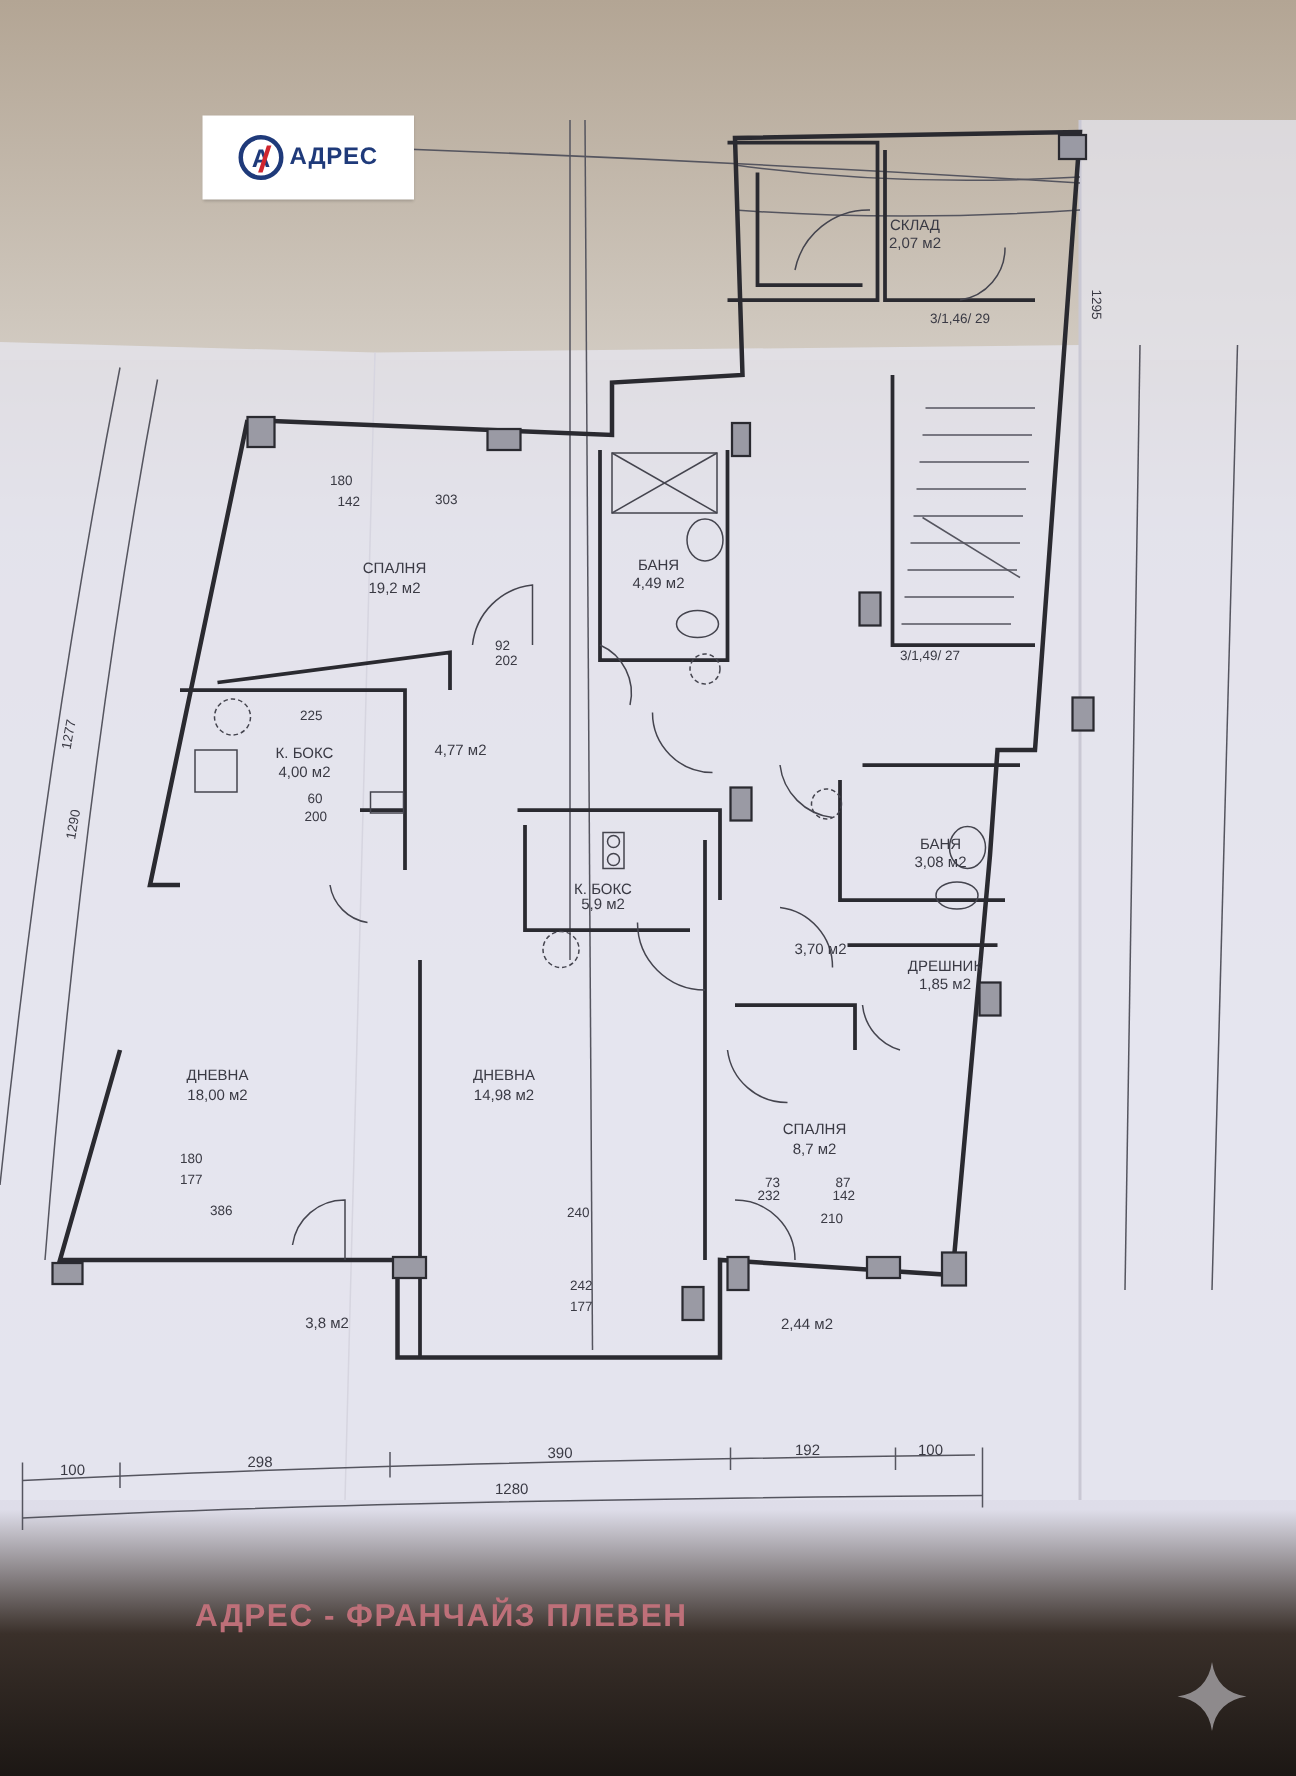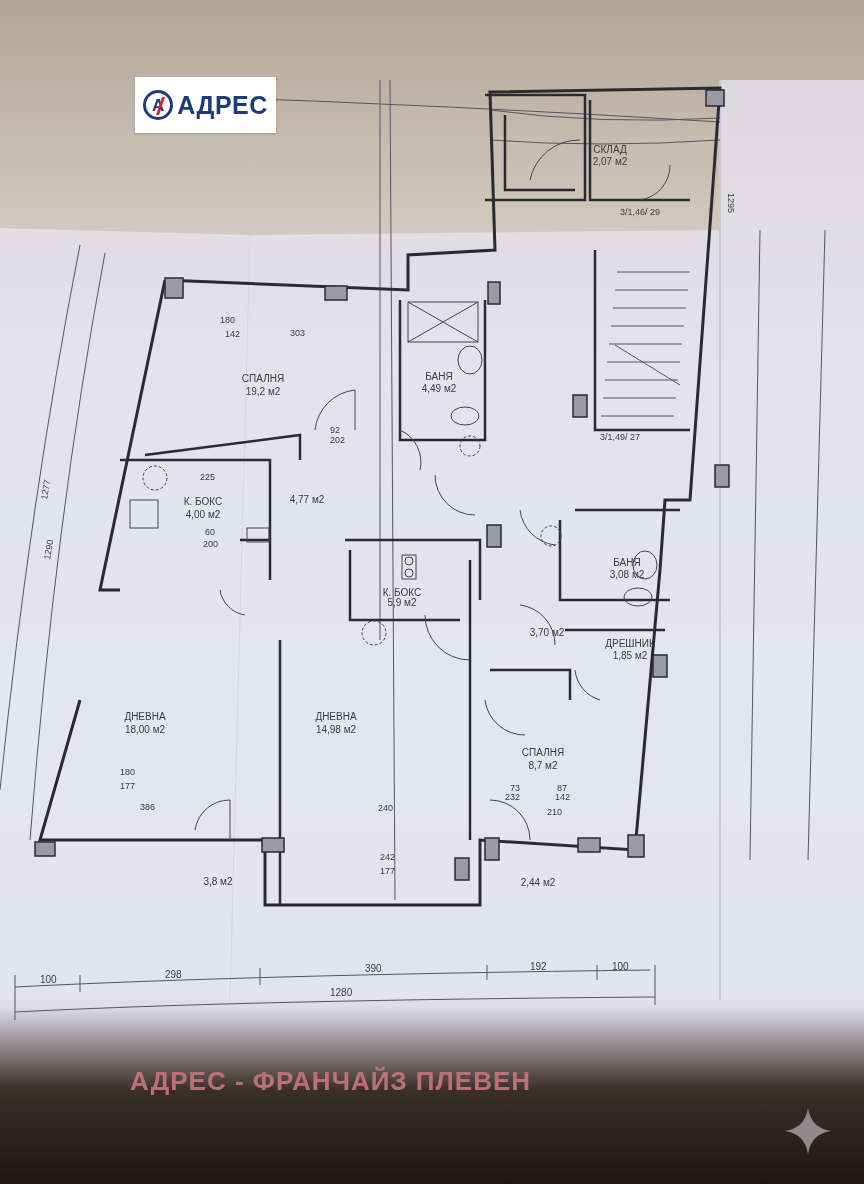--- a/index.html
+++ b/index.html
@@ -10,22 +10,22 @@
   .sheet-top{position:absolute;left:0;top:0;width:864px;height:240px;
     background:linear-gradient(180deg,#b3a594,#d2cbc2);}
   .sheet{position:absolute;left:0;top:80px;width:864px;height:1010px;}
   svg text{font-family:"Liberation Sans",sans-serif;fill:#3a3a44;}
   .logo{position:absolute;left:135px;top:77px;width:141px;height:56px;background:#fff;
     display:flex;align-items:center;justify-content:center;gap:4px;box-shadow:0 1px 2px rgba(0,0,0,.2);}
   .logo-mark{width:30px;height:30px;border-radius:50%;border:3px solid #1f3a7a;box-sizing:border-box;
     position:relative;display:flex;align-items:center;justify-content:center;}
   .logo-mark span{font-weight:bold;font-size:17px;color:#1f3a7a;line-height:1;}
   .logo-mark:after{content:"";position:absolute;left:13px;top:4px;width:3px;height:18px;background:#d0262e;transform:skewX(-18deg);}
-  .logo-text{font-weight:bold;font-size:25px;color:#1f3a7a;letter-spacing:0.5px;text-align:center;}
-  .watermark{position:absolute;left:130px;top:1066px;font-weight:bold;font-size:26px;color:#c4727c;
+  .logo-text{font-weight:bold;font-size:16px;color:#1f3a7a;letter-spacing:0.5px;text-align:center;}
+  .watermark{position:absolute;left:130px;top:1066px;font-weight:bold;font-size:21px;color:#c4727c;
     letter-spacing:1px;opacity:.95;}
   .sparkle{position:absolute;left:783px;top:1106px;width:50px;height:50px;}
 </style>
 </head>
 <body>
 
 <div class="photo"></div>
 <div class="sheet-top"></div>
 
 <svg class="sheet" viewBox="0 80 864 1010" width="864" height="1010">

